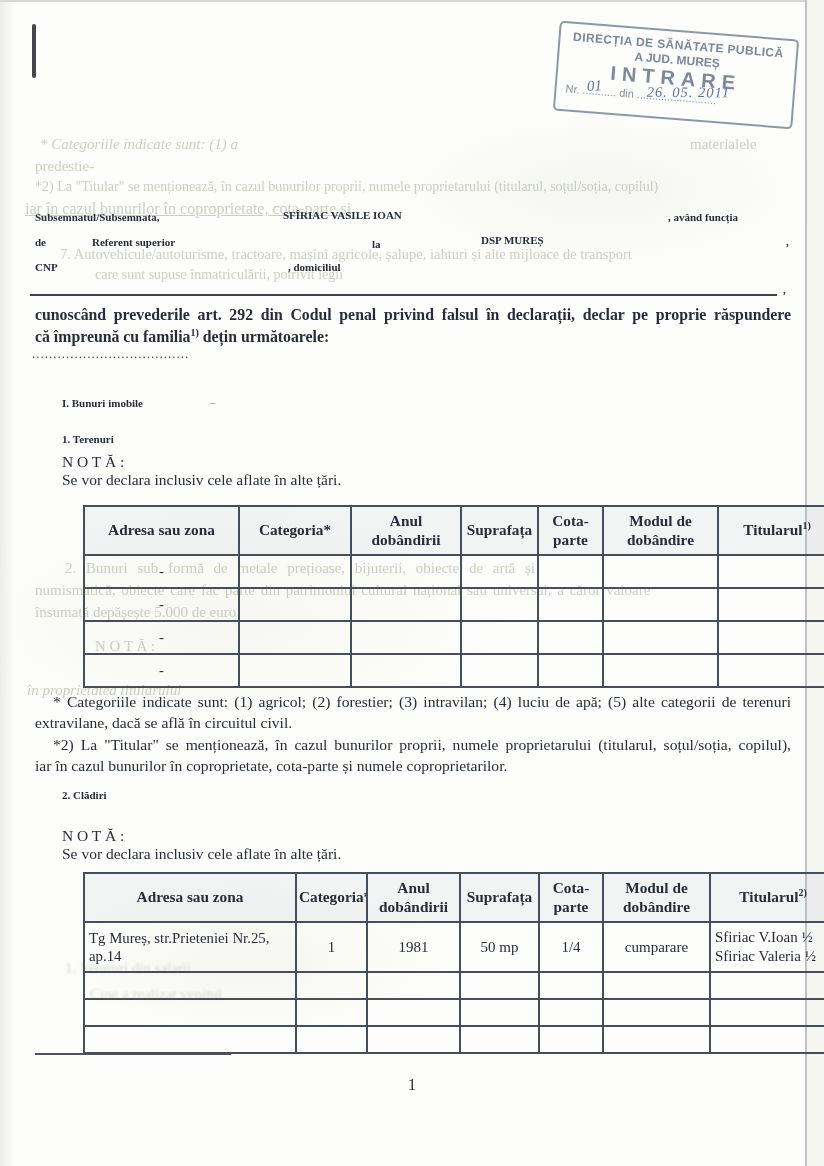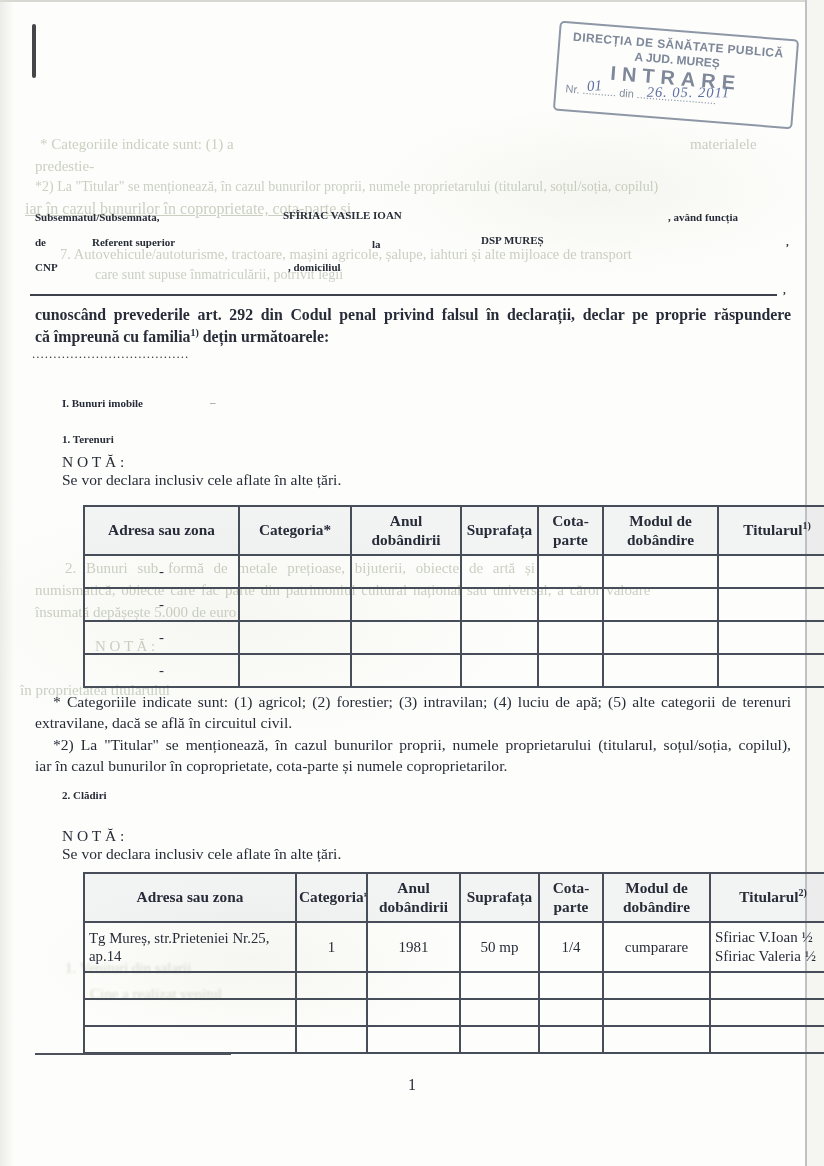--- a/index.html
+++ b/index.html
@@ -70,32 +70,32 @@
 
 <div class="page">
 
   <div class="top-edge"></div>
   <div class="left-shade"></div>
   <div class="right-band"></div>
   <div class="right-line"></div>
   <div class="scan-tick"></div>
 
   <div class="ghost-layer">
-      <span class="ghost" style="left: 40px; top: 136px;">* Categoriile indicate sunt: (1) a</span>
+      <span class="ghost" style="left: 40px; top: 136px; font-style: italic;">* Categoriile indicate sunt: (1) a</span>
       <span class="ghost" style="left: 690px; top: 136px;">materialele</span>
       <span class="ghost" style="left: 35px; top: 158px;">predestie-</span>
       <span class="ghost" style="left: 35px; top: 179px; font-size: 14px;">*2) La "Titular" se menționează, în cazul bunurilor proprii, numele proprietarului (titularul, soțul/soția, copilul)</span>
       <span class="ghost" style="left: 25px; top: 200px; font-size: 16px; text-decoration: underline;">iar în cazul bunurilor în coproprietate, cota-parte și</span>
       <span class="ghost" style="left: 60px; top: 246px; font-size: 14.5px;">7. Autovehicule/autoturisme, tractoare, mașini agricole, șalupe, iahturi și alte mijloace de transport</span>
       <span class="ghost" style="left: 95px; top: 267px; font-size: 14px;">care sunt supuse înmatriculării, potrivit legii</span>
       <span class="ghost" style="left: 65px; top: 560px; word-spacing: 6px;">2. Bunuri sub formă de metale prețioase, bijuterii, obiecte de artă și</span>
       <span class="ghost" style="left: 35px; top: 582px; word-spacing: 2px;">numismatică, obiecte care fac parte din patrimoniul cultural național sau universal, a căror valoare</span>
       <span class="ghost" style="left: 35px; top: 604px;">însumată depășește 5.000 de euro</span>
       <span class="ghost" style="left: 95px; top: 638px;">N O T Ă :</span>
-      <span class="ghost" style="left: 20px; top: 682px;">în proprietatea titularului</span>
+      <span class="ghost" style="left: 27px; top: 682px; font-style: italic;">în proprietatea titularului</span>
       <span class="ghost ghost-blur" style="left: 65px; top: 960px;">1. Venituri din salarii</span>
       <span class="ghost ghost-blur" style="left: 90px; top: 986px;">Cine a realizat venitul</span>
     </div>
 
   <div class="stamp">
     <div class="s1">DIRECȚIA DE SĂNĂTATE PUBLICĂ</div>
     <div class="s2">A JUD. MUREȘ</div>
     <div class="s3">INTRARE</div>
     <div class="s4">
       <span>Nr. ........... din ..........................</span>

